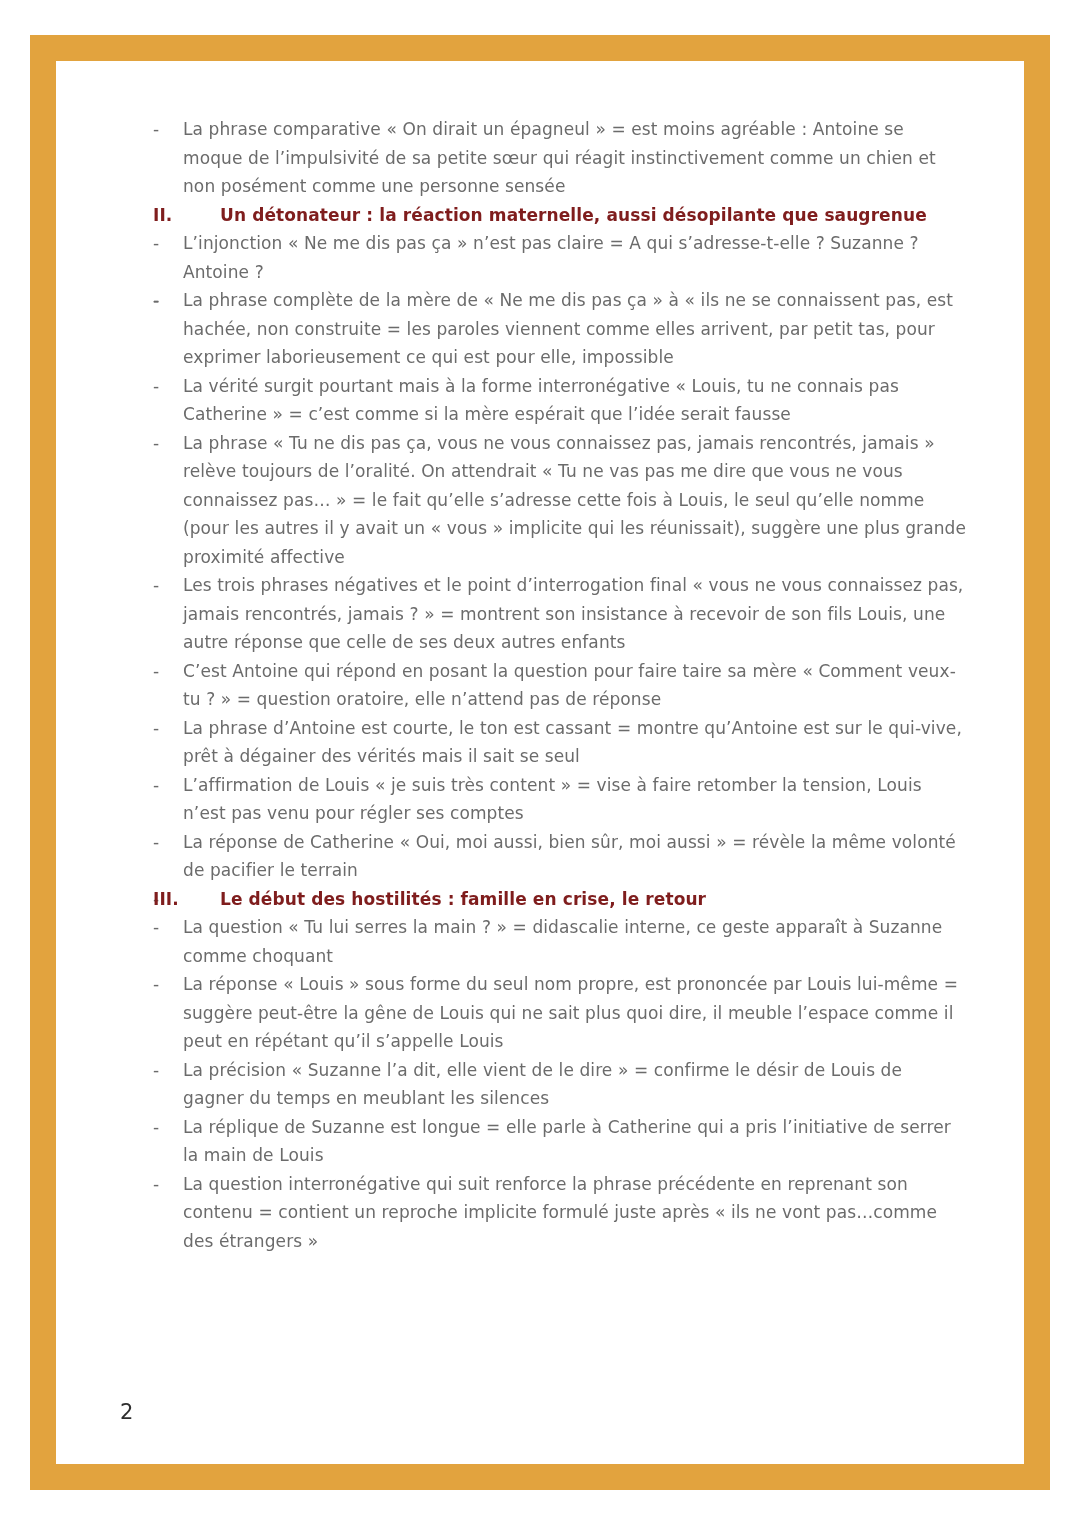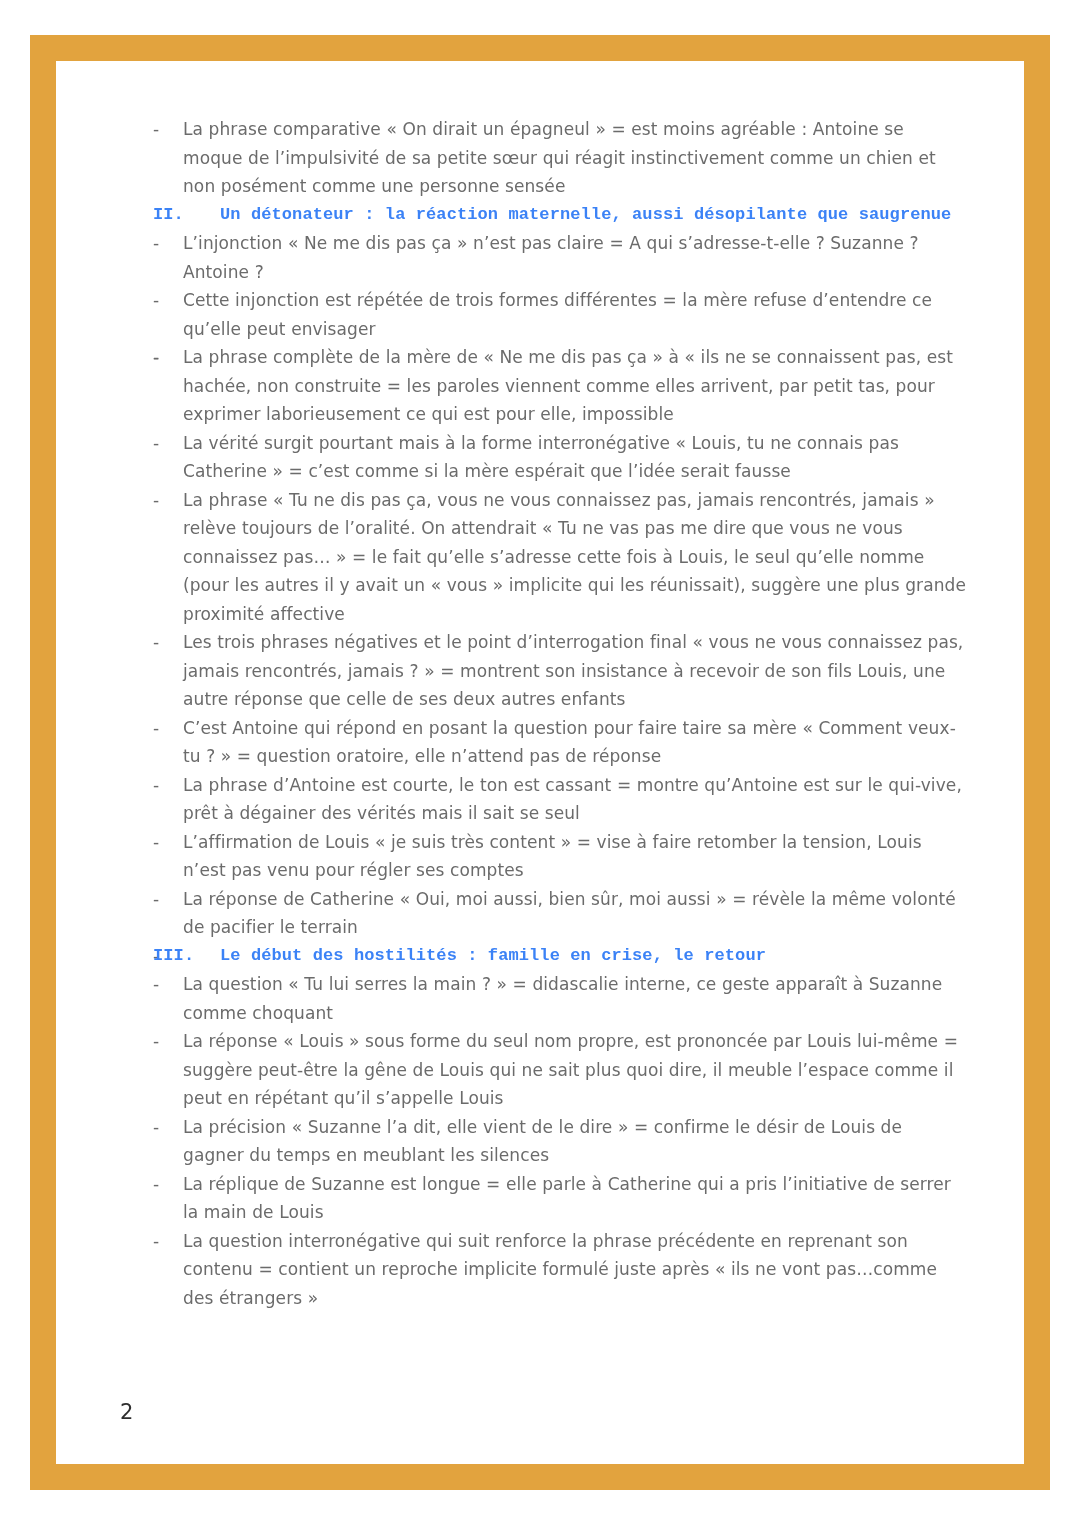--- a/index.html
+++ b/index.html
@@ -41,22 +41,21 @@
   }
   .item .marker {
     position: absolute;
     left: 0;
     top: 0;
     white-space: nowrap;
   }
   .item.heading {
     padding-left: 67px;
     font-weight: 700;
-    color: #3b82f6;
-    font-family: Liberation Mono, monospace;
+    color: #7f1d1d;
   }
   .page-number {
     position: absolute;
     left: 64px;
     bottom: 40px;
     font-size: 21px;
     color: #2e2e2e;
   }
 </style>
 </head>
@@ -73,21 +72,20 @@
           <div class="item heading">
     <span class="marker">II.</span>
     <span class="text">Un détonateur : la réaction maternelle, aussi désopilante que saugrenue</span>
   </div>
           <div class="item">
     <span class="marker">-</span>
     <span class="text">L’injonction « Ne me dis pas ça » n’est pas claire = A qui s’adresse-t-elle ? Suzanne ? Antoine ?</span>
   </div>
           <div class="item">
     <span class="marker">-</span>
-    <span class="text">Cette injonction est répétée de trois formes différentes = la mère refuse d’entendre ce qu’elle peut envisager</span>
   </div>
           <div class="item">
     <span class="marker">-</span>
   </div>
           <div class="item">
     <span class="marker">-</span>
     <span class="text">La phrase complète de la mère de « Ne me dis pas ça » à « ils ne se connaissent pas, est hachée, non construite = les paroles viennent comme elles arrivent, par petit tas, pour exprimer laborieusement ce qui est pour elle, impossible</span>
   </div>
           <div class="item">
     <span class="marker">-</span>

